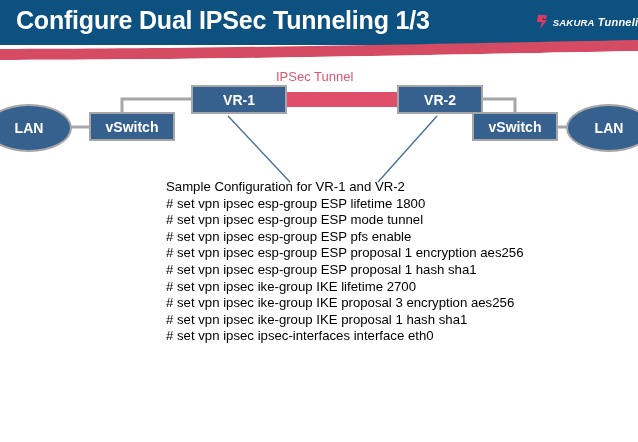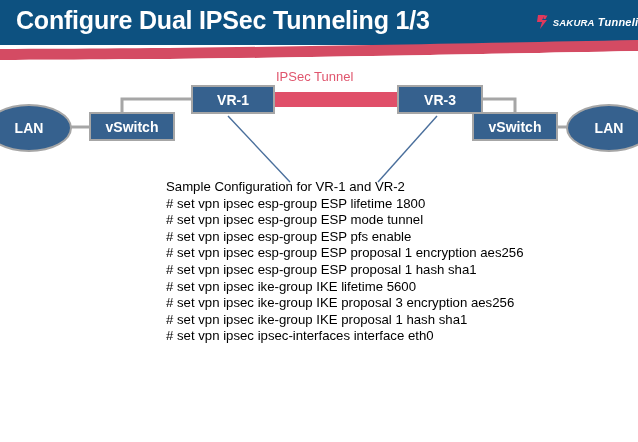--- a/index.html
+++ b/index.html
@@ -53,21 +53,21 @@
     font-size:14px;
   }
   .ellipse{
     background:#36618e;
     border:2px solid #a6a6a6;
     border-radius:50%;
     font-size:14px;
   }
   .n-lan-left{left:-14px;top:44px;width:86px;height:48px;}
   .n-vsw-left{left:89px;top:52px;width:86px;height:29px;}
-  .n-vr1{left:191px;top:25px;width:84px;height:29px;}
+  .n-vr1{left:191px;top:25px;width:96px;height:29px;}
   .n-vr3{left:397px;top:25px;width:86px;height:29px;}
   .n-vsw-right{left:472px;top:52px;width:86px;height:29px;}
   .n-lan-right{left:566px;top:44px;width:86px;height:48px;}
 
   .tunnel-bar{
     position:absolute;left:243px;top:32px;width:164px;height:15px;
     background:#e04f69;
   }
   .tunnel-label{
     position:absolute;left:276px;top:9px;
@@ -130,31 +130,31 @@
       <line x1="228" y1="56" x2="290" y2="122" stroke="#4a6f9c" stroke-width="1.4"></line>
       <line x1="437" y1="56" x2="378" y2="122" stroke="#4a6f9c" stroke-width="1.4"></line>
     </svg>
 
     <div class="tunnel-bar"></div>
     <div class="tunnel-label">IPSec Tunnel</div>
 
     <div class="node ellipse n-lan-left">LAN</div>
     <div class="node box n-vsw-left">vSwitch</div>
     <div class="node box n-vr1">VR-1</div>
-    <div class="node box n-vr3">VR-3</div>
+    <div class="node box n-vr3">VR-2</div>
     <div class="node box n-vsw-right">vSwitch</div>
     <div class="node ellipse n-lan-right">LAN</div>
   </div>
 
   <div class="config">
     <div class="config-line">Sample Configuration for VR-1 and VR-2</div>
     <div class="config-line"># set vpn ipsec esp-group ESP lifetime 1800</div>
     <div class="config-line"># set vpn ipsec esp-group ESP mode tunnel</div>
     <div class="config-line"># set vpn ipsec esp-group ESP pfs enable</div>
     <div class="config-line"># set vpn ipsec esp-group ESP proposal 1 encryption aes256</div>
     <div class="config-line"># set vpn ipsec esp-group ESP proposal 1 hash sha1</div>
-    <div class="config-line"># set vpn ipsec ike-group IKE lifetime 5600</div>
+    <div class="config-line"># set vpn ipsec ike-group IKE lifetime 2700</div>
     <div class="config-line"># set vpn ipsec ike-group IKE proposal 3 encryption aes256</div>
     <div class="config-line"># set vpn ipsec ike-group IKE proposal 1 hash sha1</div>
     <div class="config-line"># set vpn ipsec ipsec-interfaces interface eth0</div>
   </div>
 
 </div>
 
 </body></html>

